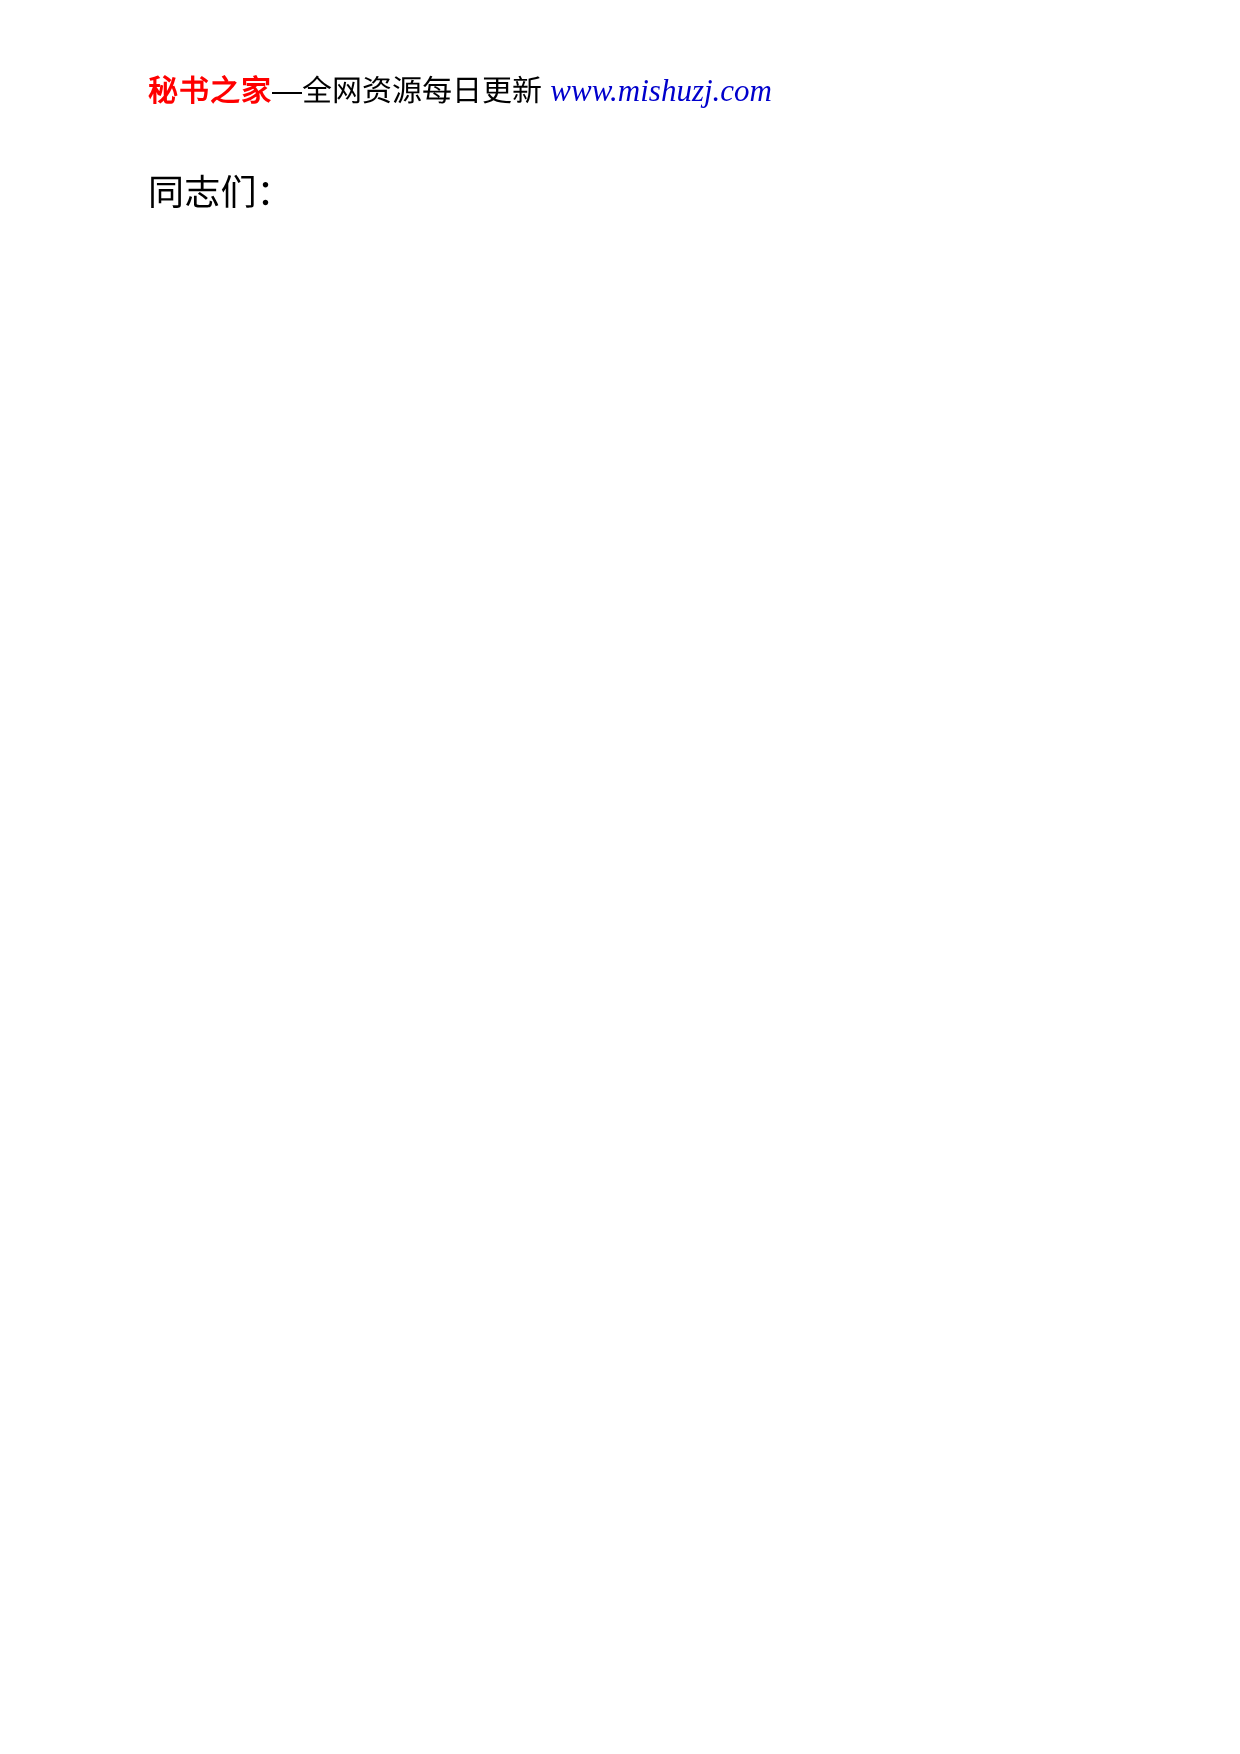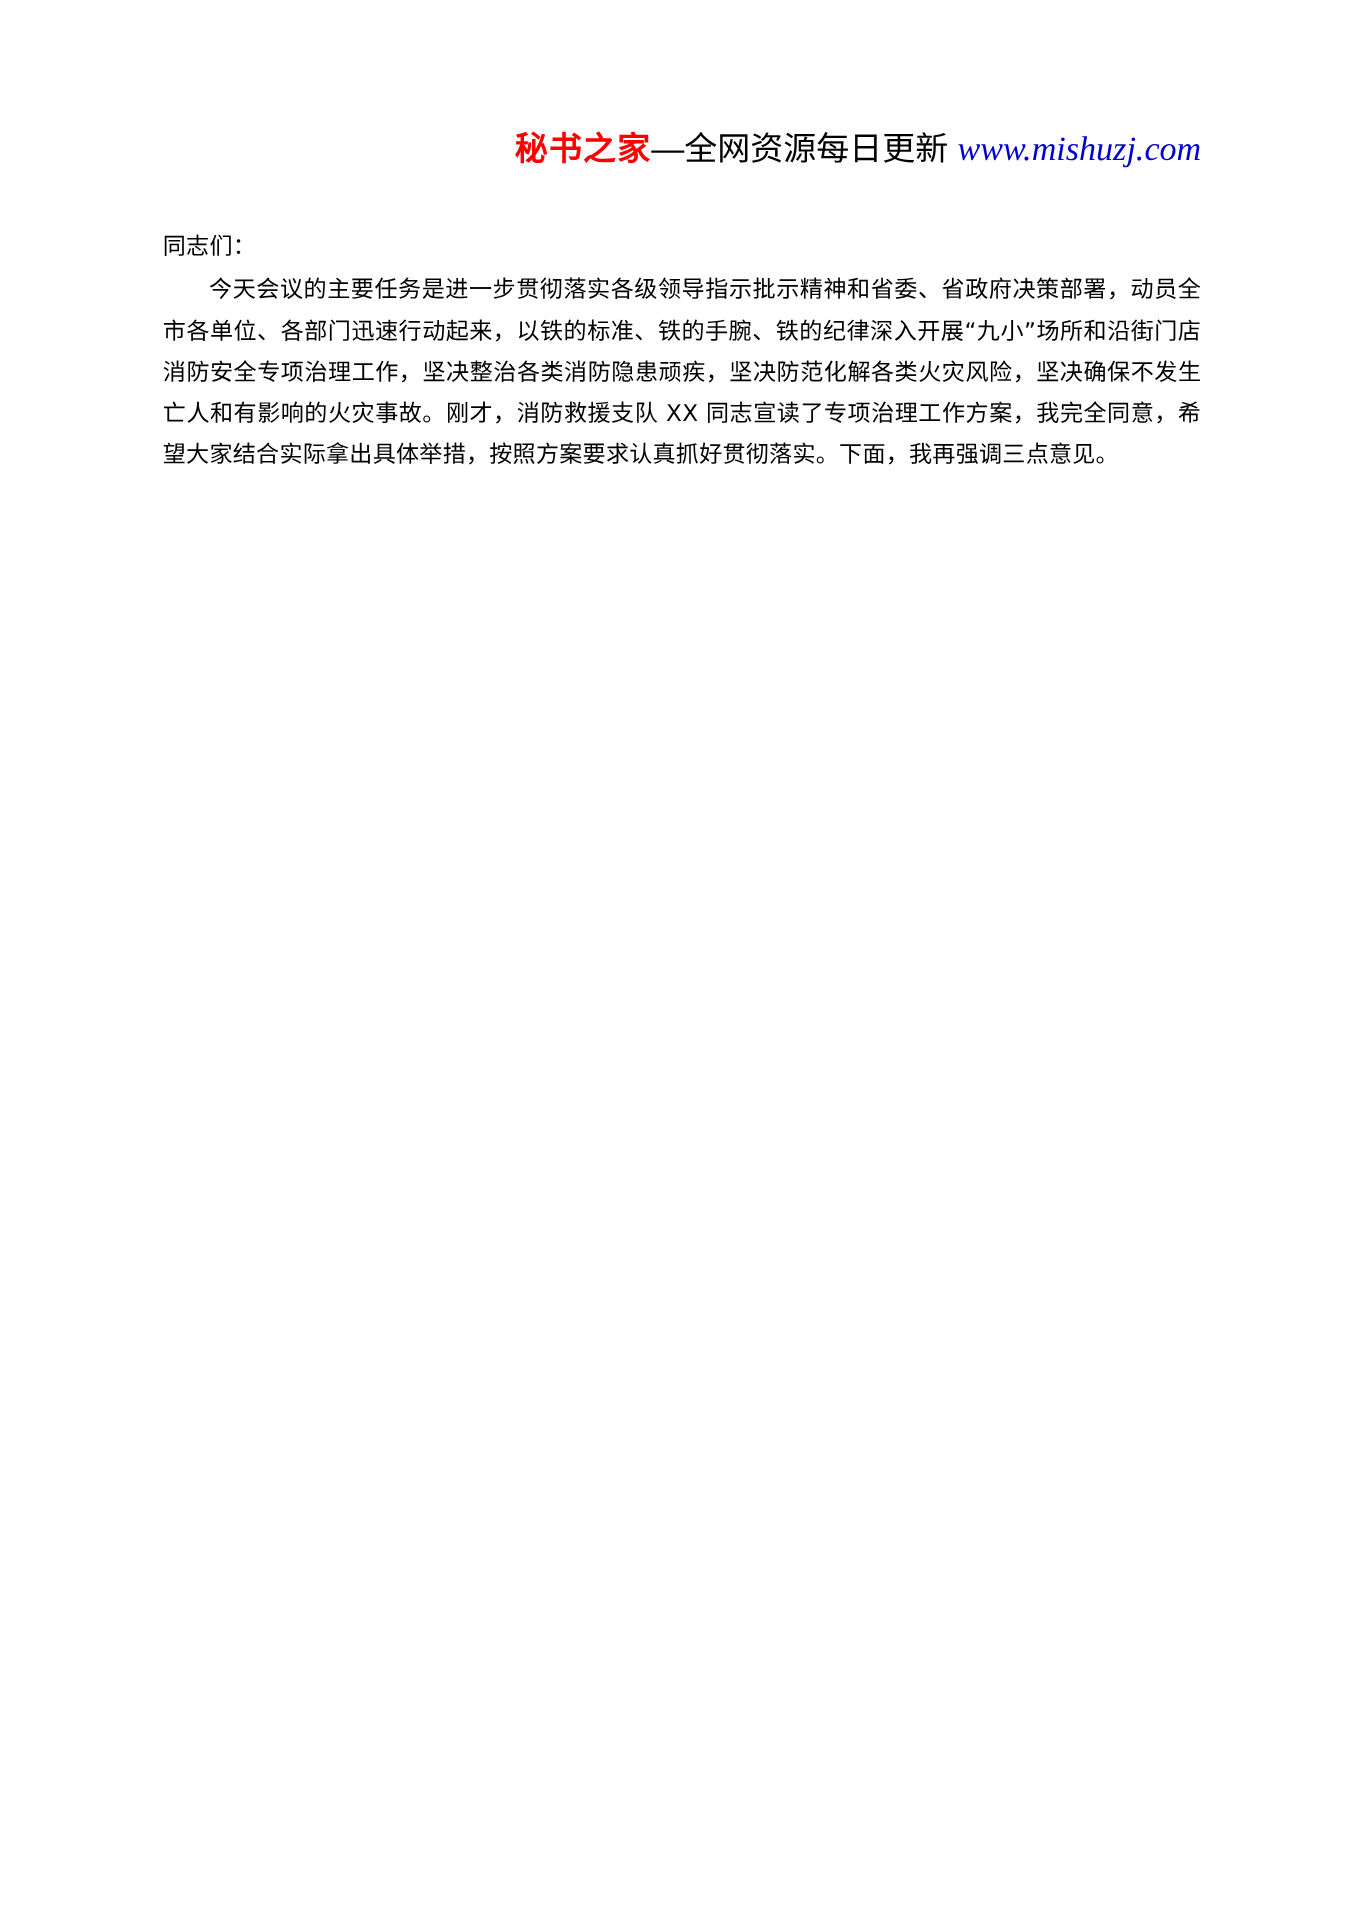--- a/index.html
+++ b/index.html
@@ -16,27 +16,26 @@
     overflow: hidden;
   }
   .page {
     box-sizing: border-box;
     width: 1240px;
     height: 1754px;
     padding: 72px 148px 0 148px;
     position: relative;
   }
   .watermark {
-    text-align: right;
+    text-align: left;
     font-size: 30px;
     line-height: 1.2;
     white-space: nowrap;
     margin-bottom: 10px;
     font-family: "Liberation Sans", "DejaVu Sans", sans-serif;
-    margin-top: 44px;
   }
   .watermark .brand {
     color: #ff0000;
     font-weight: 700;
     letter-spacing: 1px;
   }
   .watermark .dash {
     color: #000000;
   }
   .watermark .tagline {
@@ -54,21 +53,21 @@
     font-weight: 700;
     line-height: 1.45;
     letter-spacing: 1px;
     margin: 6px 0 0 0;
     font-family: "DejaVu Sans", "Liberation Sans", sans-serif;
   }
   .body-block {
     margin-top: 52px;
   }
   p.para {
-    font-size: 21px;
+    font-size: 36px;
     line-height: 1.78;
     margin: 0 0 2px 0;
     text-align: justify;
     text-justify: inter-ideograph;
     letter-spacing: 0.2px;
     font-family: "DejaVu Sans", "Liberation Sans", sans-serif;
     font-weight: 400;
   }
   p.indent {
     text-indent: 2em;
@@ -83,16 +82,15 @@
 
 <div class="page">
 
   <div class="watermark">
     <span class="brand">秘书之家</span><span class="dash">—</span><span class="tagline">全网资源每日更新</span> <span class="url">www.mishuzj.com</span>
   </div>
 
 
   <div class="body-block">
     <p class="para">同志们：</p>
-    <p class="para indent">今天会议的主要任务是进一步贯彻落实各级领导指示批示精神和省委、省政府决策部署，动员全市各单位、各部门迅速行动起来，以铁的标准、铁的手腕、铁的纪律深入开展“九小”场所和沿街门店消防安全专项治理工作，坚决整治各类消防隐患顽疾，坚决防范化解各类火灾风险，坚决确保不发生亡人和有影响的火灾事故。刚才，消防救援支队 XX 同志宣读了专项治理工作方案，我完全同意，希望大家结合实际拿出具体举措，按照方案要求认真抓好贯彻落实。下面，我再强调三点意见。</p>
   </div>
 
 </div>
 
 </body></html>

